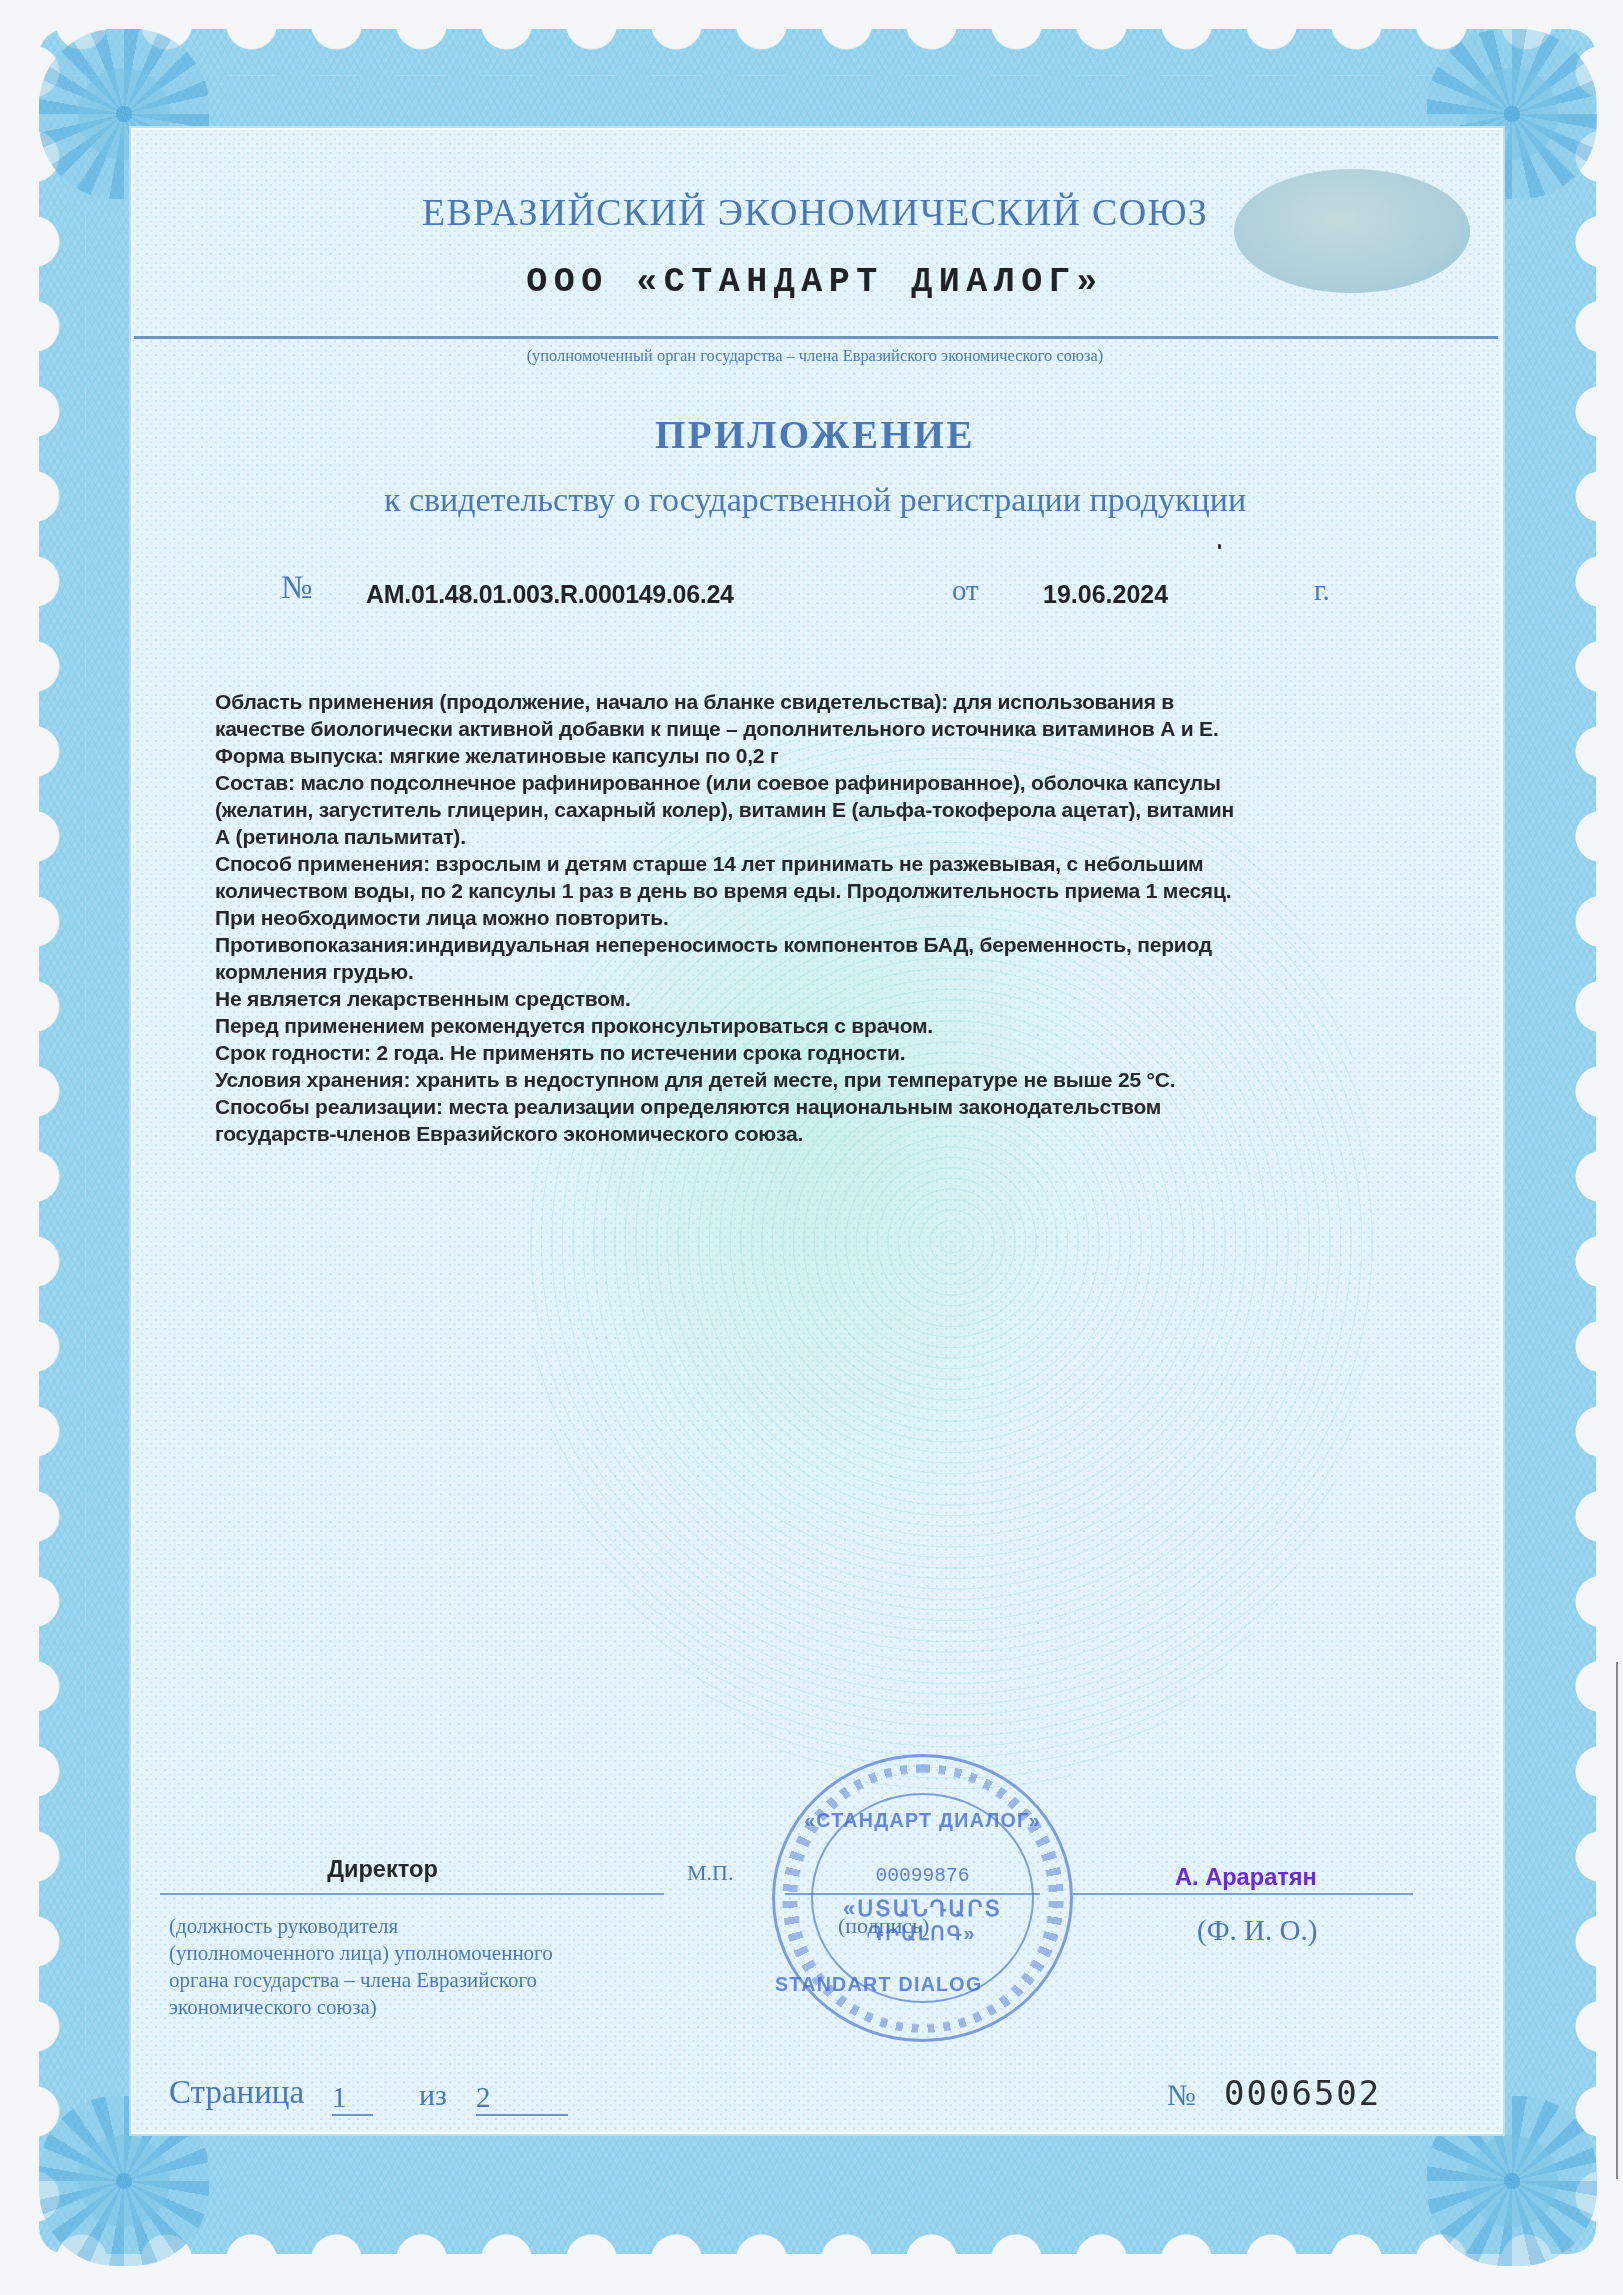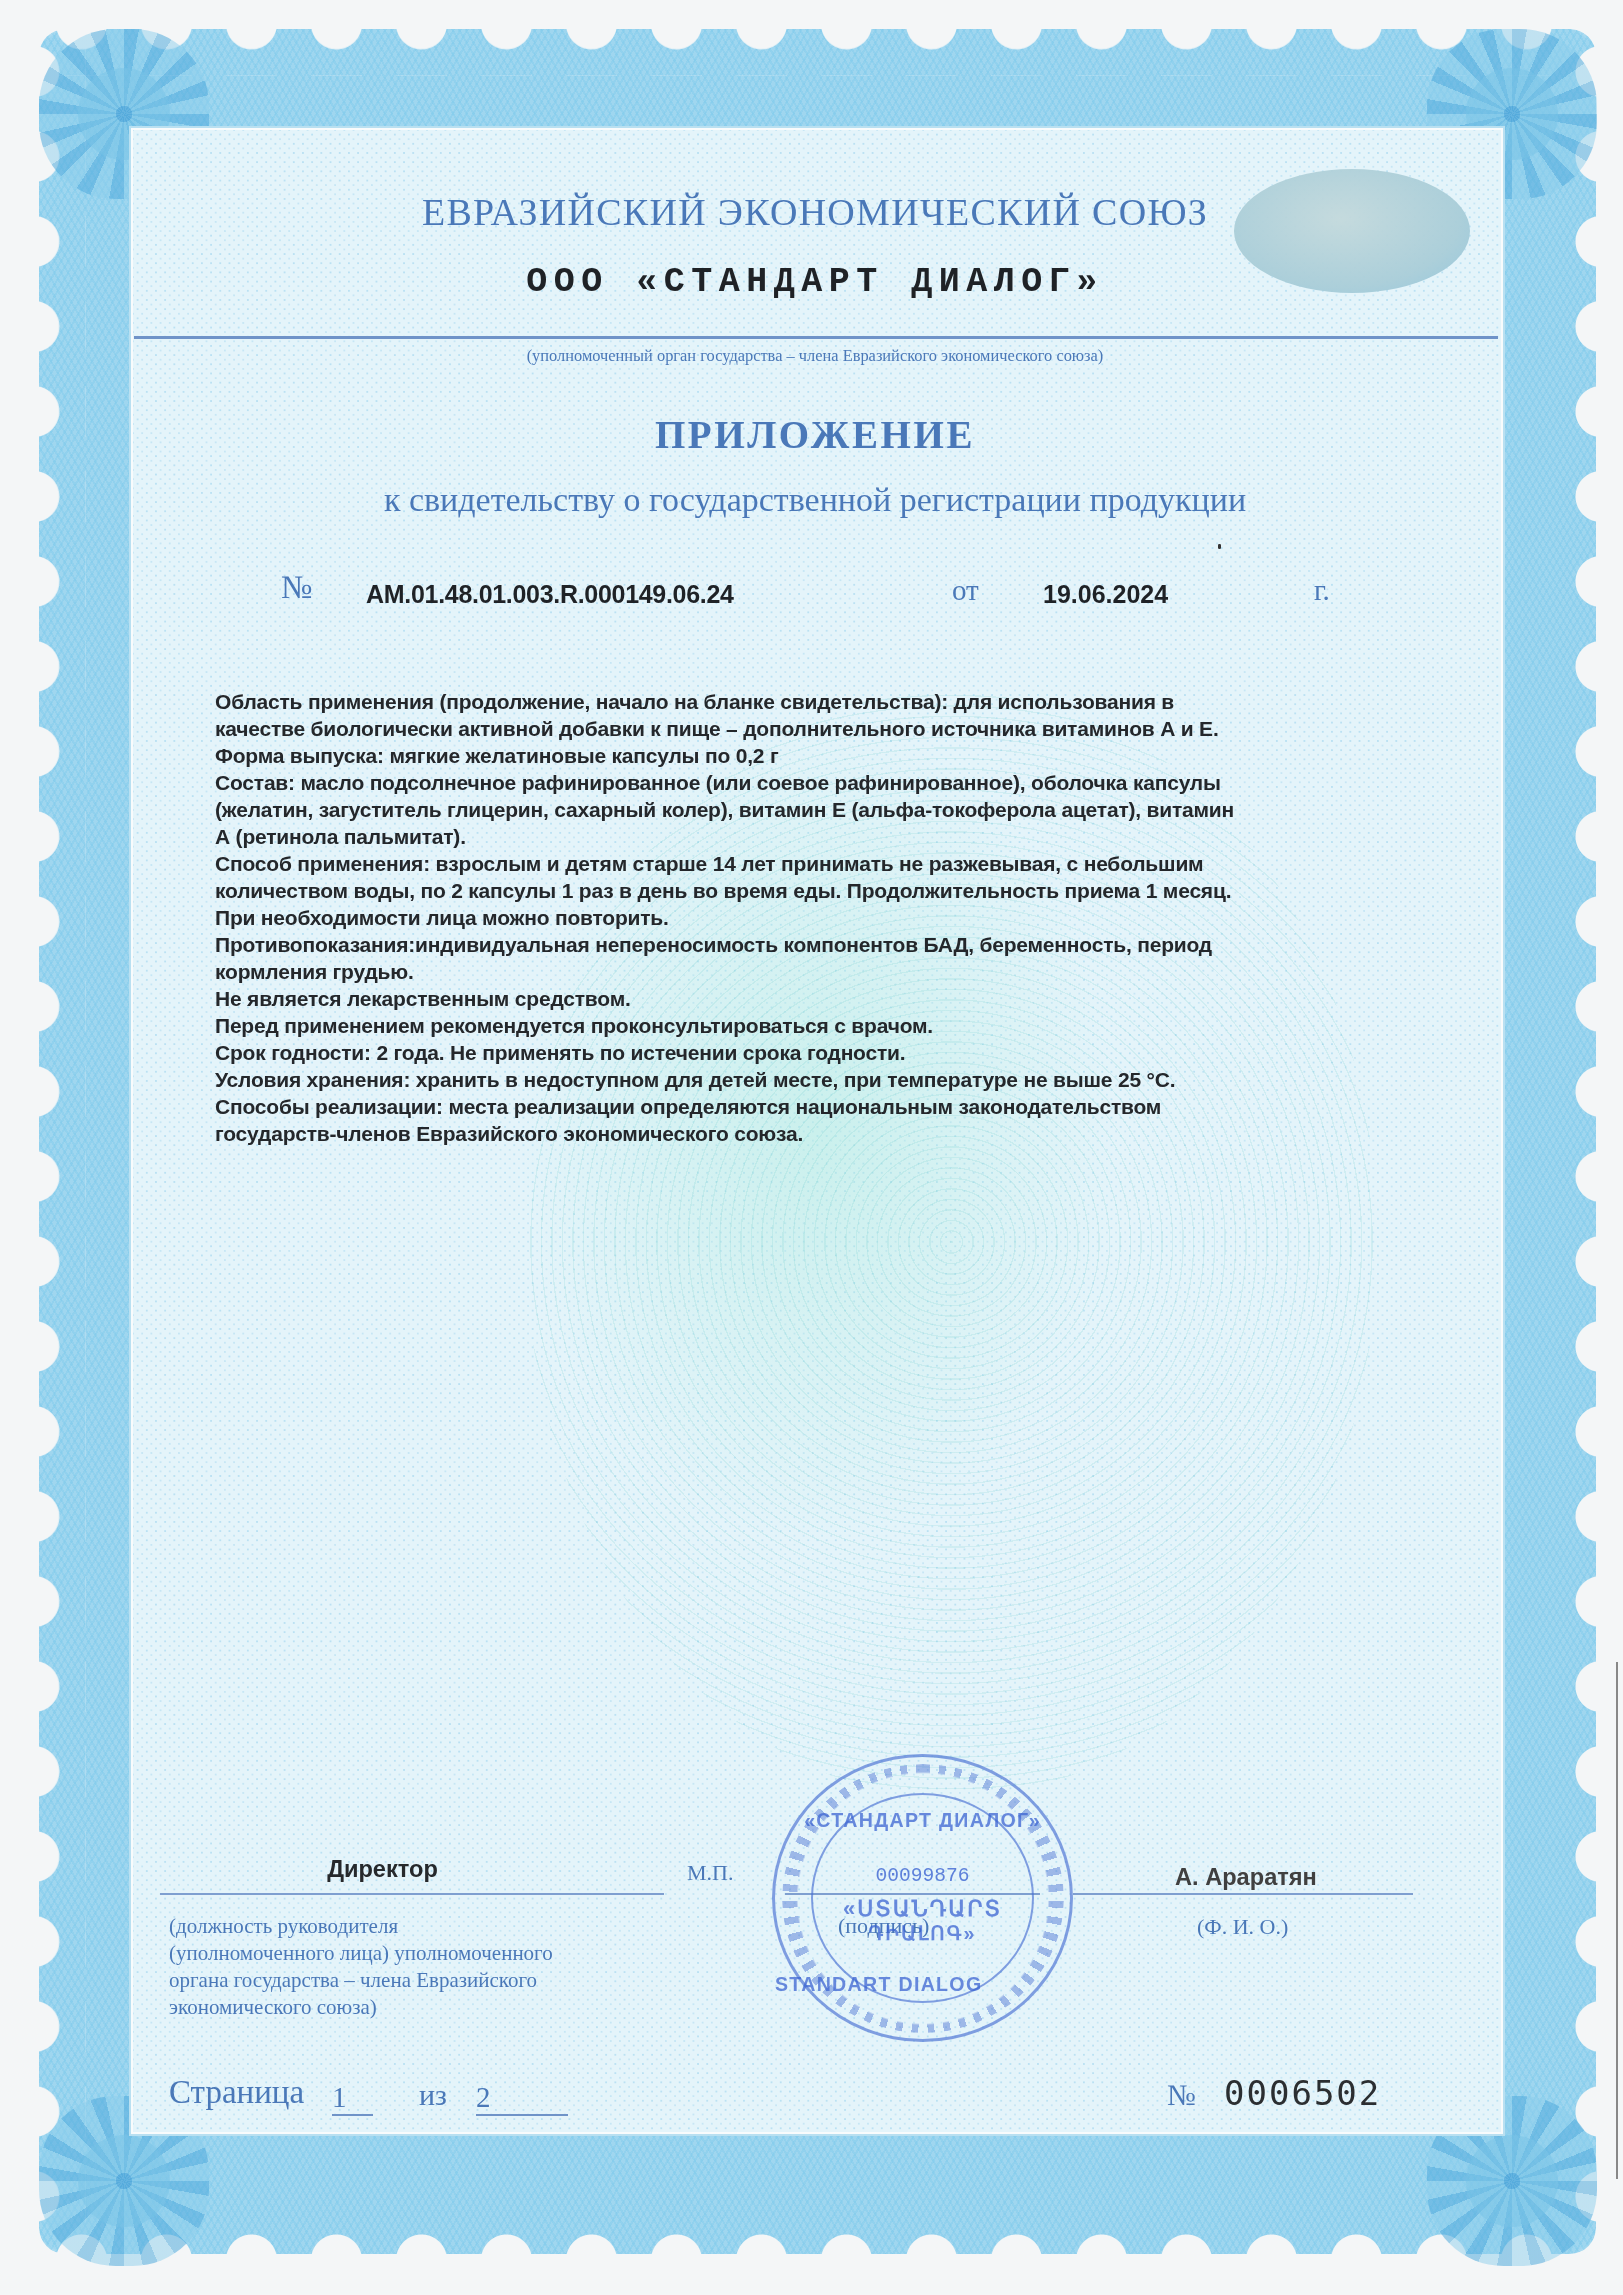--- a/index.html
+++ b/index.html
@@ -86,22 +86,22 @@
   .body-text {
     position: absolute; left: 215px; top: 688px; width: 1243px;
     font-family: "Liberation Sans", sans-serif; font-weight: bold; font-size: 21px;
     line-height: 27px; color: #24272b; letter-spacing: -0.2px;
   }
   .body-text div { white-space: nowrap; }
 
   .sig-line { position: absolute; height: 2px; background: #7e9fd0; }
   .director { position: absolute; left: 255px; top: 1856px; width: 255px; text-align: center; font-family: "Liberation Sans", sans-serif; font-weight: bold; font-size: 23.6px; color: #26292c; }
   .mp { position: absolute; left: 687px; top: 1860px; font-size: 22px; }
-  .name { position: absolute; left: 1175px; top: 1864px; font-family: "Liberation Sans", sans-serif; font-weight: bold; font-size: 23.6px; color: #404040; }
-  .fio { position: absolute; left: 1197px; top: 1914px; font-size: 22px; }
+  .name { position: absolute; left: 1175px; top: 1864px; font-family: "Liberation Sans", sans-serif; font-weight: bold; font-size: 23.6px; color: #6d28d9; }
+  .fio { position: absolute; left: 1197px; top: 1914px; font-size: 29px; }
   .podpis { position: absolute; left: 838px; top: 1913px; font-size: 22px; }
   .role-caption { position: absolute; left: 169px; top: 1913px; font-size: 21px; line-height: 27px; width: 523px; }
 
   .stamp {
     position: absolute; left: 772px; top: 1754px; width: 301px; height: 288px; border-radius: 50%;
     border: 3.3px solid rgba(70,110,210,0.65);
     box-sizing: border-box;
   }
   .stamp::before {
     content: ""; position: absolute; inset: 36px; border-radius: 50%;

